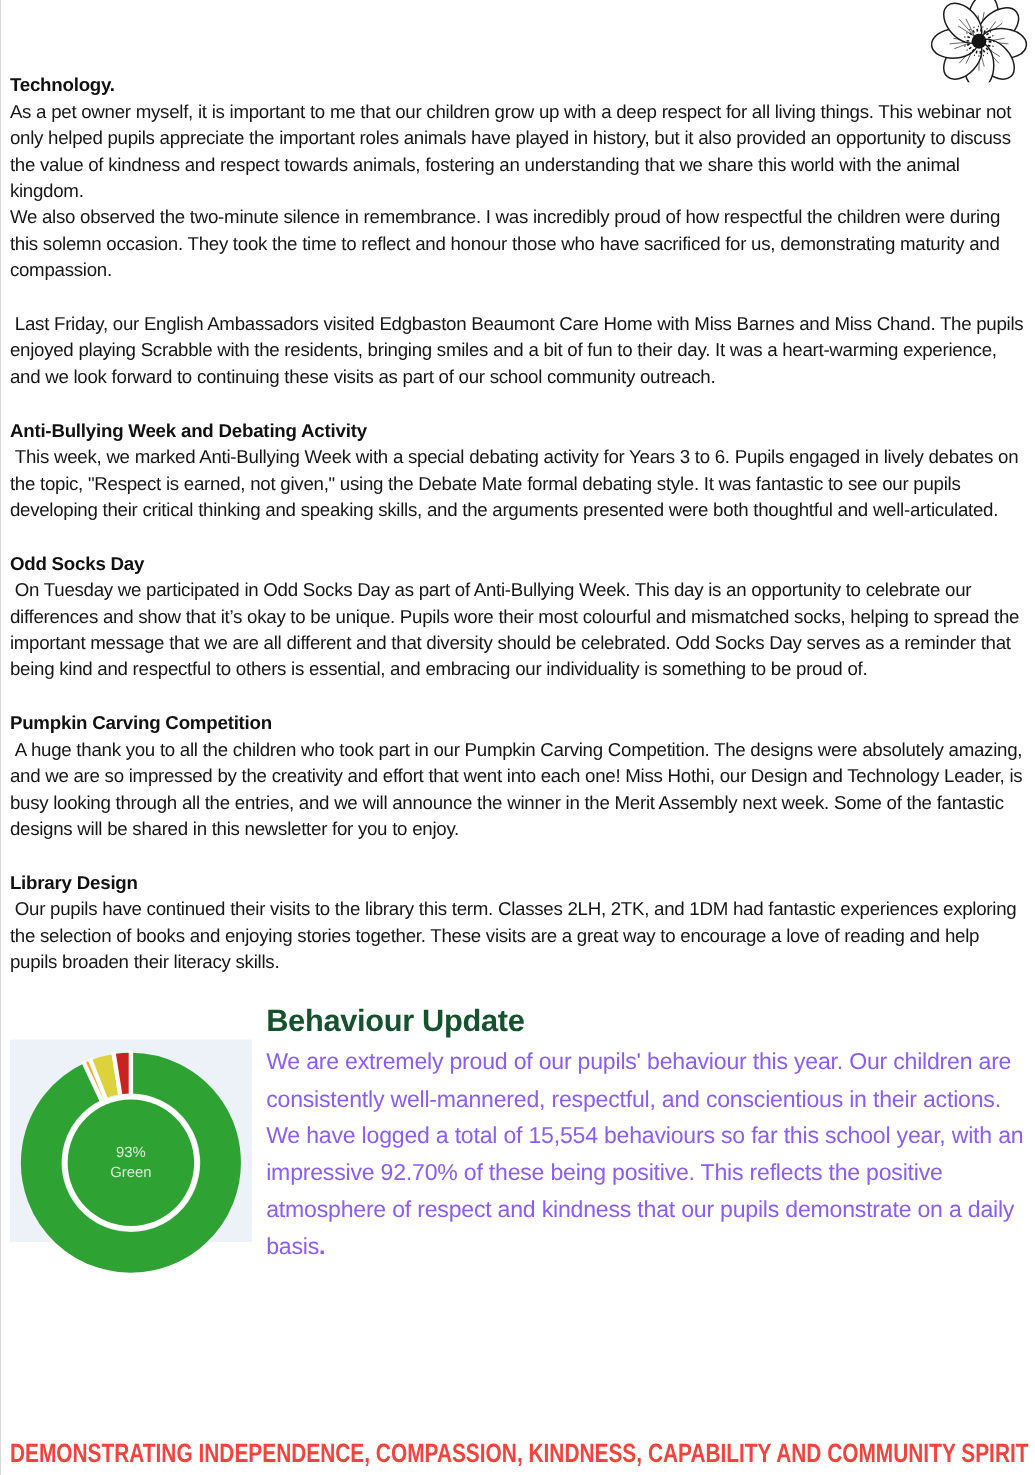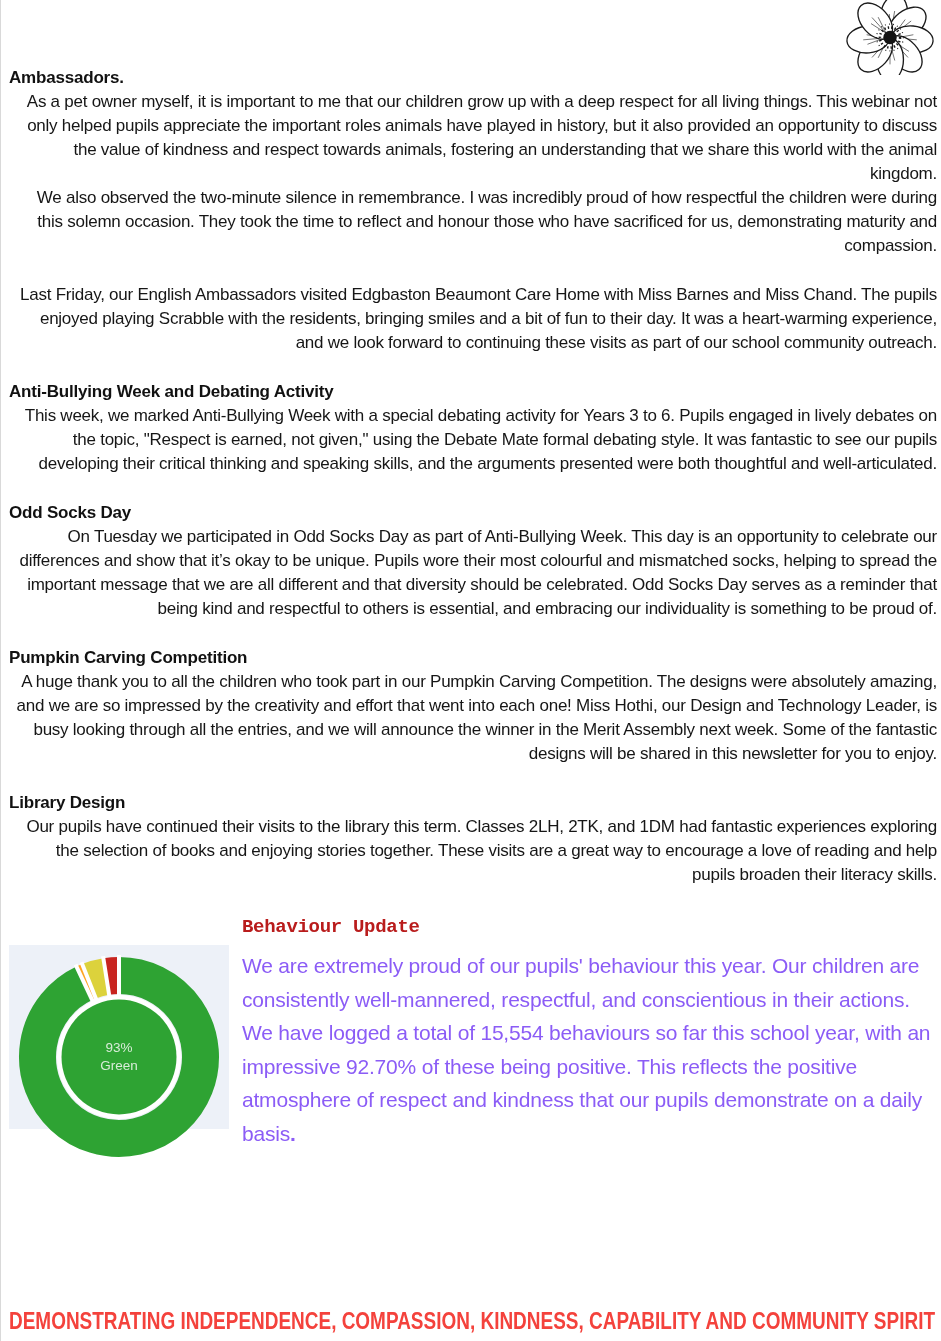--- a/index.html
+++ b/index.html
@@ -11,33 +11,32 @@
   }
   .poppy{position:absolute;top:0;left:841px;width:96px;height:75px;overflow:hidden;}
   .content{position:absolute;left:8px;top:66px;width:928px;}
   .section{margin:0 0 25px 0;}
   .section h3{
     margin:0;font-size:17px;line-height:24px;font-weight:bold;color:#111;
     letter-spacing:-0.2px;
   }
   .section p{
     margin:0;font-size:17px;line-height:24px;letter-spacing:-0.25px;
-    white-space:pre-wrap;color:#161616;text-align:right;
+    white-space:pre-wrap;color:#161616;
   }
   .behaviour{display:flex;align-items:flex-start;margin-top:12px;}
   .chart-box{
     width:220px;height:184px;flex:0 0 220px;margin-top:33px;
     background:#edf1f8;
   }
   .chart-box svg{display:block;}
   .beh-right{flex:1;margin-left:13px;min-width:0;}
   .beh-right h2{
-    margin:0 0 6px 0;font-size:19px;line-height:31px;font-weight:bold;color:#b91c1c;
+    margin:0 0 6px 0;font-size:28px;line-height:31px;font-weight:bold;color:#14532d;
     letter-spacing:-0.3px;
-    font-family:Liberation Mono, monospace;
   }
   .beh-right p{
     margin:0;font-size:21px;line-height:33.5px;color:#8b5cf6;letter-spacing:-0.2px;
   }
   .beh-right p .bold{font-weight:bold;}
   .footer{position:absolute;left:8px;top:1305px;width:928px;height:30px;}
   .donut-label{
     font-family:"Liberation Sans","DejaVu Sans",sans-serif;
     font-size:13.5px;fill:#d8ecd8;text-anchor:middle;
   }
@@ -87,21 +86,21 @@
     </g>
     <circle cx="50" cy="39" r="7" fill="#141414"></circle>
     <circle cx="50" cy="39" r="10.5" fill="none" stroke="#141414" stroke-width="2.6" stroke-dasharray="1.4 2.2"></circle>
     <circle cx="50" cy="39" r="14" fill="none" stroke="#141414" stroke-width="1.3" stroke-dasharray="0.9 3.4"></circle>
   </svg>
 </div>
 
 <div class="content">
 
   <div class="section">
-    <h3>Ambassadors.</h3>
+    <h3>Technology.</h3>
     <p>As a pet owner myself, it is important to me that our children grow up with a deep respect for all living things. This webinar not only helped pupils appreciate the important roles animals have played in history, but it also provided an opportunity to discuss the value of kindness and respect towards animals, fostering an understanding that we share this world with the animal kingdom.</p>
     <p>We also observed the two-minute silence in remembrance. I was incredibly proud of how respectful the children were during this solemn occasion. They took the time to reflect and honour those who have sacrificed for us, demonstrating maturity and compassion.</p>
   </div>
 
   <div class="section">
     <p> Last Friday, our English Ambassadors visited Edgbaston Beaumont Care Home with Miss Barnes and Miss Chand. The pupils enjoyed playing Scrabble with the residents, bringing smiles and a bit of fun to their day. It was a heart-warming experience, and we look forward to continuing these visits as part of our school community outreach.</p>
   </div>
 
   <div class="section">
     <h3>Anti-Bullying Week and Debating Activity</h3>

